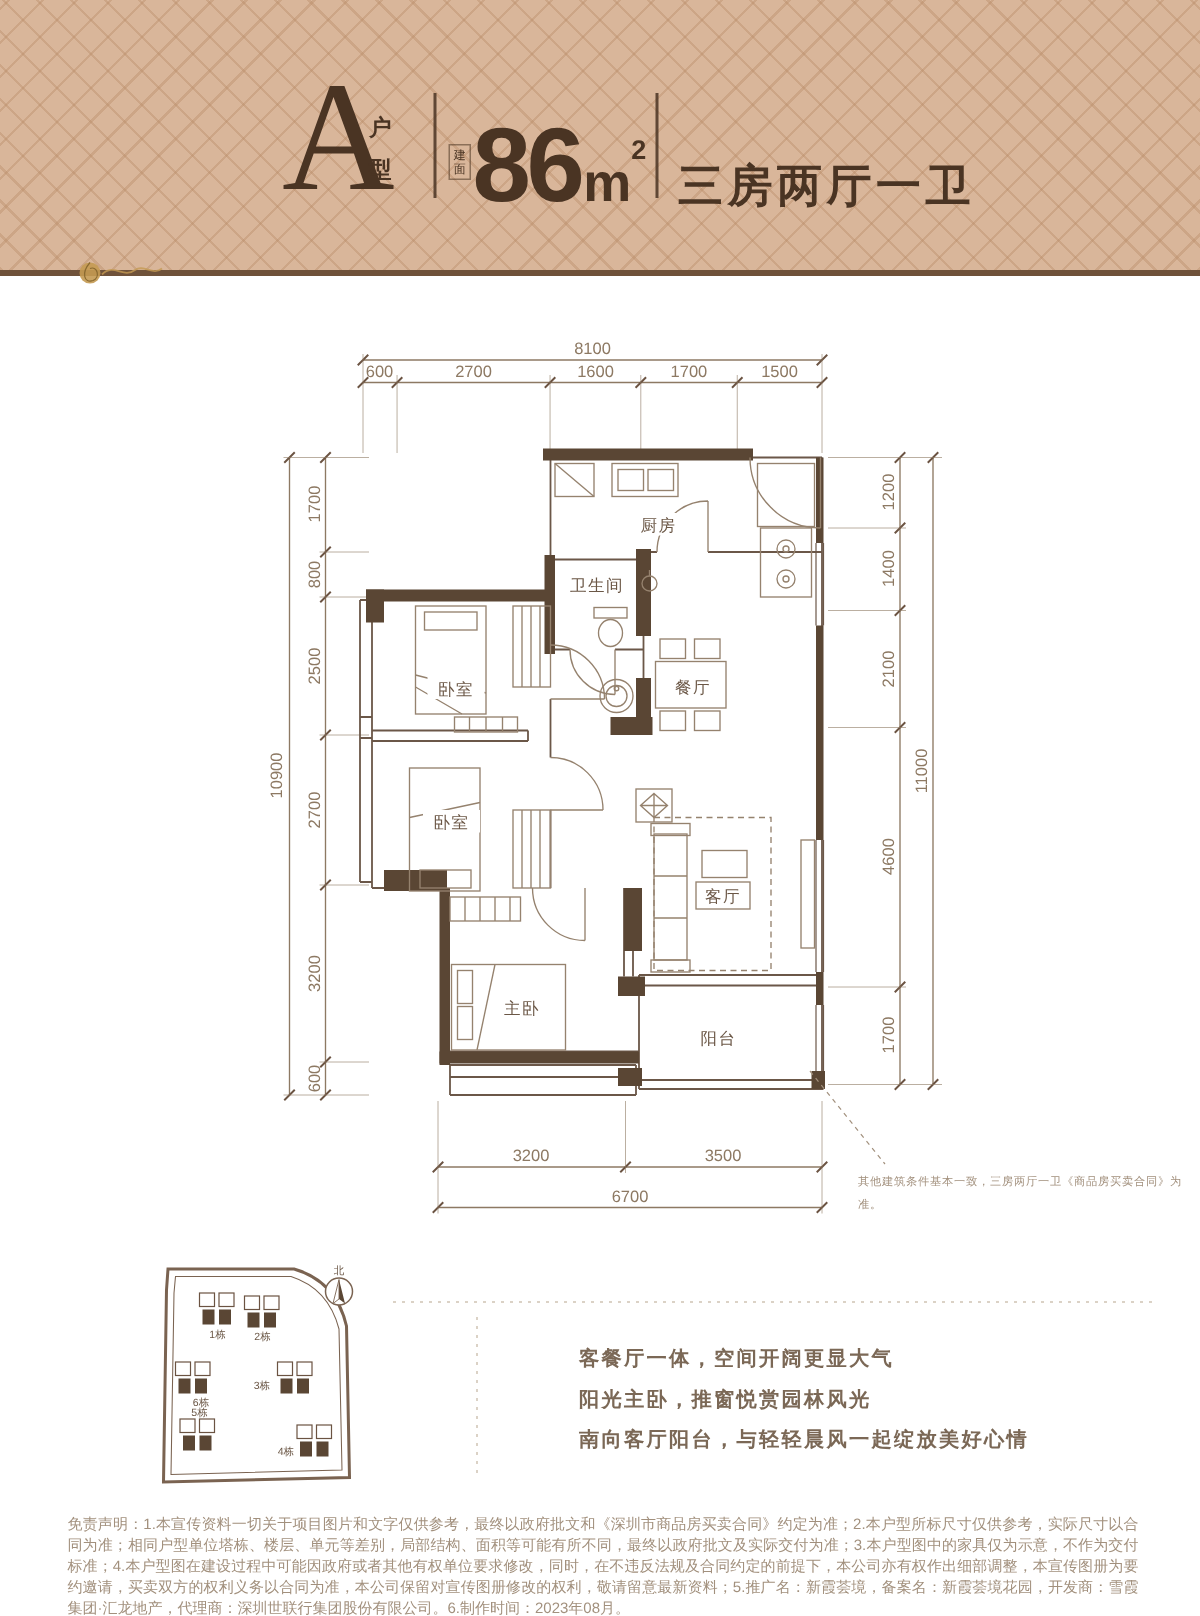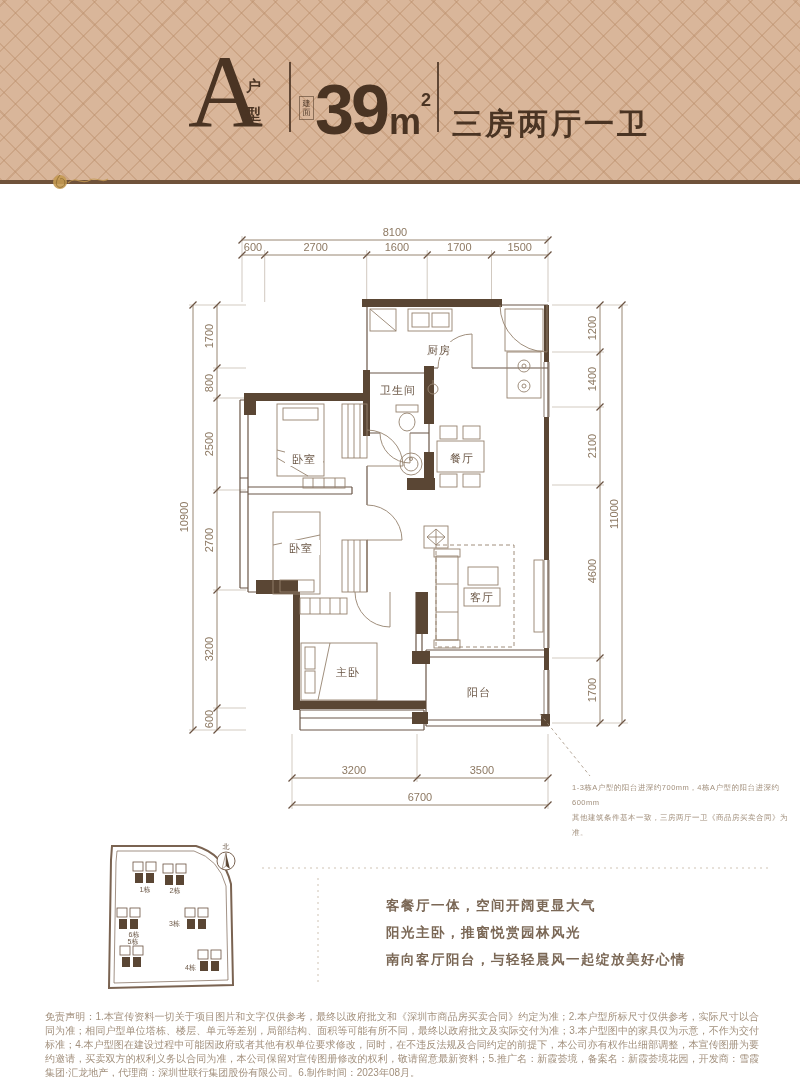--- a/index.html
+++ b/index.html
@@ -38,21 +38,21 @@
   .bldgtxt{fill:#6b5746;font-size:7px;}
 </style>
 </head>
 <body>
 
 <div class="abs header">
   <div class="abs unit-letter">A</div>
   <div class="abs unit-word">户型</div>
   <div class="abs hdr-div" style="left:289px;top:62px;height:70px;"></div>
   <div class="abs seal">建面</div>
-  <div class="abs area"><span class="num">39</span><span class="unit">m</span><sup>2</sup></div>
+  <div class="abs area"><span class="num">86</span><span class="unit">m</span><sup>2</sup></div>
   <div class="abs hdr-div" style="left:437px;top:62px;height:70px;"></div>
   <div class="abs layout">三房两厅一卫</div>
 </div>
 
 <svg class="abs art" width="800" height="1077" viewBox="0 0 800 1077" xmlns="http://www.w3.org/2000/svg">
   <defs>
     <g id="tickmark">
         <line x1="-3.5" y1="3.5" x2="3.5" y2="-3.5"></line>
       </g>
     <g id="bldg">
@@ -339,21 +339,20 @@
     </g>
   </g>
 
   <g stroke="#cfc3b4" stroke-width="1" stroke-dasharray="2,4">
     <line x1="262" y1="868" x2="768" y2="868"></line>
     <line x1="318" y1="878" x2="318" y2="986"></line>
   </g>
 </svg>
 
 <div class="abs note">
-  <div>1-3栋A户型的阳台进深约700mm，4栋A户型的阳台进深约600mm</div>
   <div>其他建筑条件基本一致，三房两厅一卫《商品房买卖合同》为准。</div>
 </div>
 
 <div class="abs selling">
   <div>客餐厅一体，空间开阔更显大气</div>
   <div>阳光主卧，推窗悦赏园林风光</div>
   <div>南向客厅阳台，与轻轻晨风一起绽放美好心情</div>
 </div>
 
 <p class="abs disclaimer">免责声明：1.本宣传资料一切关于项目图片和文字仅供参考，最终以政府批文和《深圳市商品房买卖合同》约定为准；2.本户型所标尺寸仅供参考，实际尺寸以合同为准；相同户型单位塔栋、楼层、单元等差别，局部结构、面积等可能有所不同，最终以政府批文及实际交付为准；3.本户型图中的家具仅为示意，不作为交付标准；4.本户型图在建设过程中可能因政府或者其他有权单位要求修改，同时，在不违反法规及合同约定的前提下，本公司亦有权作出细部调整，本宣传图册为要约邀请，买卖双方的权利义务以合同为准，本公司保留对宣传图册修改的权利，敬请留意最新资料；5.推广名：新霞荟境，备案名：新霞荟境花园，开发商：雪霞集团·汇龙地产，代理商：深圳世联行集团股份有限公司。6.制作时间：2023年08月。</p>

